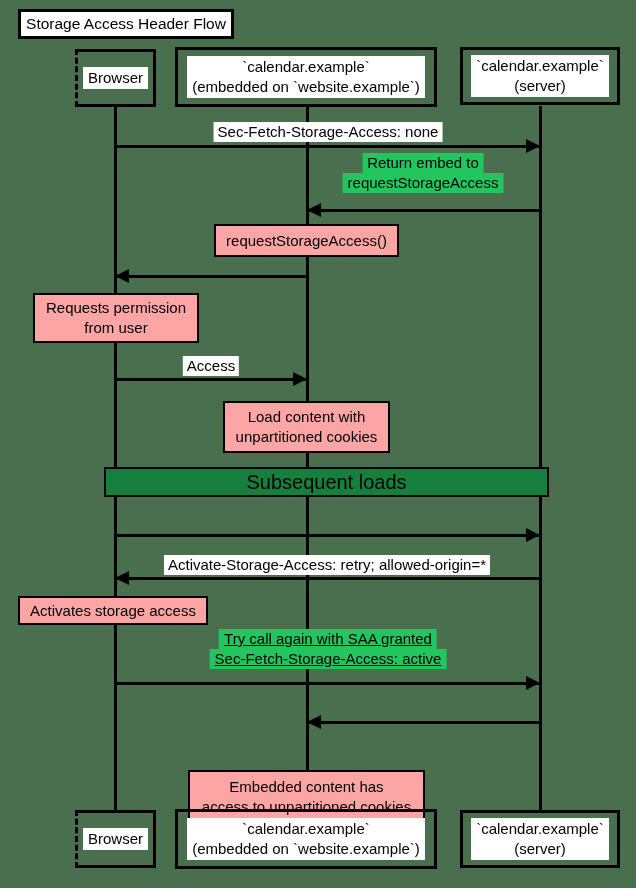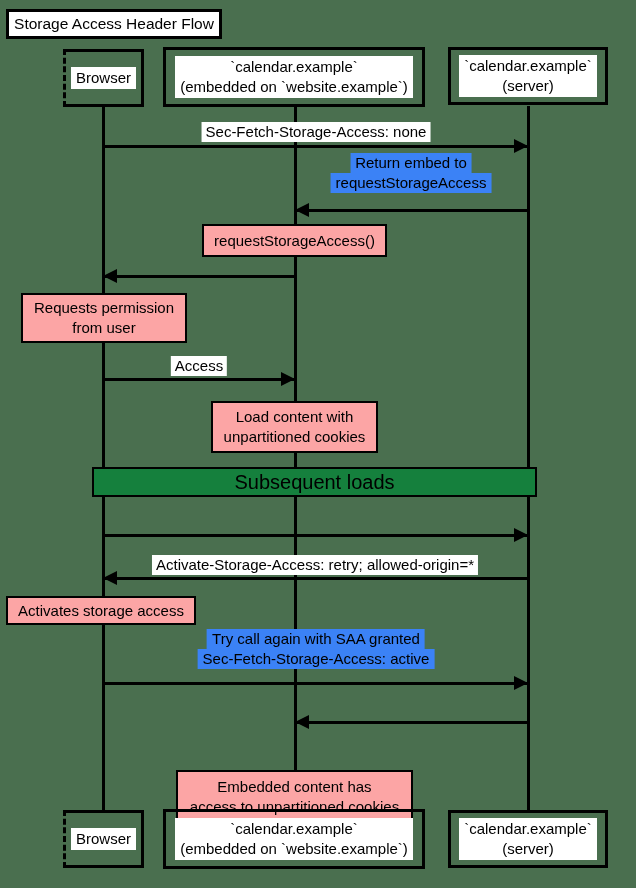--- a/index.html
+++ b/index.html
@@ -4,21 +4,21 @@
 <style>
   html,body{margin:0;padding:0;}
   body{
     width:636px;height:888px;
     background:#4a6f4f;
     font-family:"Liberation Sans", sans-serif;
     color:#000;
     position:relative;
     overflow:hidden;
   }
-  .diagram{position:absolute;left:0;top:0;width:508px;height:888px;}
+  .diagram{position:absolute;left:12px;top:0;width:508px;height:888px;}
 
   
   .title-box{
     position:absolute;left:6px;top:9px;width:216px;height:30px;
     background:#fff;border:3px solid #000;box-sizing:border-box;
     display:flex;align-items:center;justify-content:center;
     font-size:15.5px;white-space:nowrap;
   }
 
   
@@ -49,21 +49,21 @@
   .mlabel{
     position:absolute;transform:translateX(-50%);
     background:#fff;padding:0 4px;font-size:15px;line-height:20px;
     white-space:nowrap;
   }
   .mlabel2{
     position:absolute;transform:translateX(-50%);
     display:flex;flex-direction:column;align-items:center;
     font-size:15px;line-height:20px;
   }
-  .mlabel2 span{background:#3b82f6;padding:0 5px;white-space:nowrap;}
+  .mlabel2 span{background:#22c55e;padding:0 5px;white-space:nowrap;}
 
   
   .note{
     position:absolute;background:#fca5a5;border:2.5px solid #000;box-sizing:border-box;
     display:flex;align-items:center;justify-content:center;text-align:center;
     font-size:15px;line-height:20px;white-space:pre-line;
   }
 
   
   .divider{
@@ -130,21 +130,21 @@
 
   <div class="mline" style="left:103px;top:533.5px;width:425px;"></div>
   <div class="arrow-right" style="left:514px;top:528px;"></div>
 
   <div class="mlabel" style="left:315px;top:555px;">Activate-Storage-Access: retry; allowed-origin=*</div>
   <div class="mline" style="left:103px;top:576.5px;width:425px;"></div>
   <div class="arrow-left" style="left:103px;top:571px;"></div>
 
   <div class="note" style="left:6px;top:596px;width:190px;height:29px;">Activates storage access</div>
 
-  <div class="mlabel2" style="left:316px;top:629px;">
+  <div class="mlabel2" style="left:316px;top:629px;text-decoration:underline;">
     <span>Try call again with SAA granted</span>
     <span>Sec-Fetch-Storage-Access: active</span>
   </div>
   <div class="mline" style="left:103px;top:681.5px;width:425px;"></div>
   <div class="arrow-right" style="left:514px;top:676px;"></div>
 
   <div class="mline" style="left:295px;top:720.5px;width:233px;"></div>
   <div class="arrow-left" style="left:295px;top:715px;"></div>
 
   <div class="note" style="left:176px;top:742px;width:237px;height:53px;margin-top:28px;">Embedded content has

